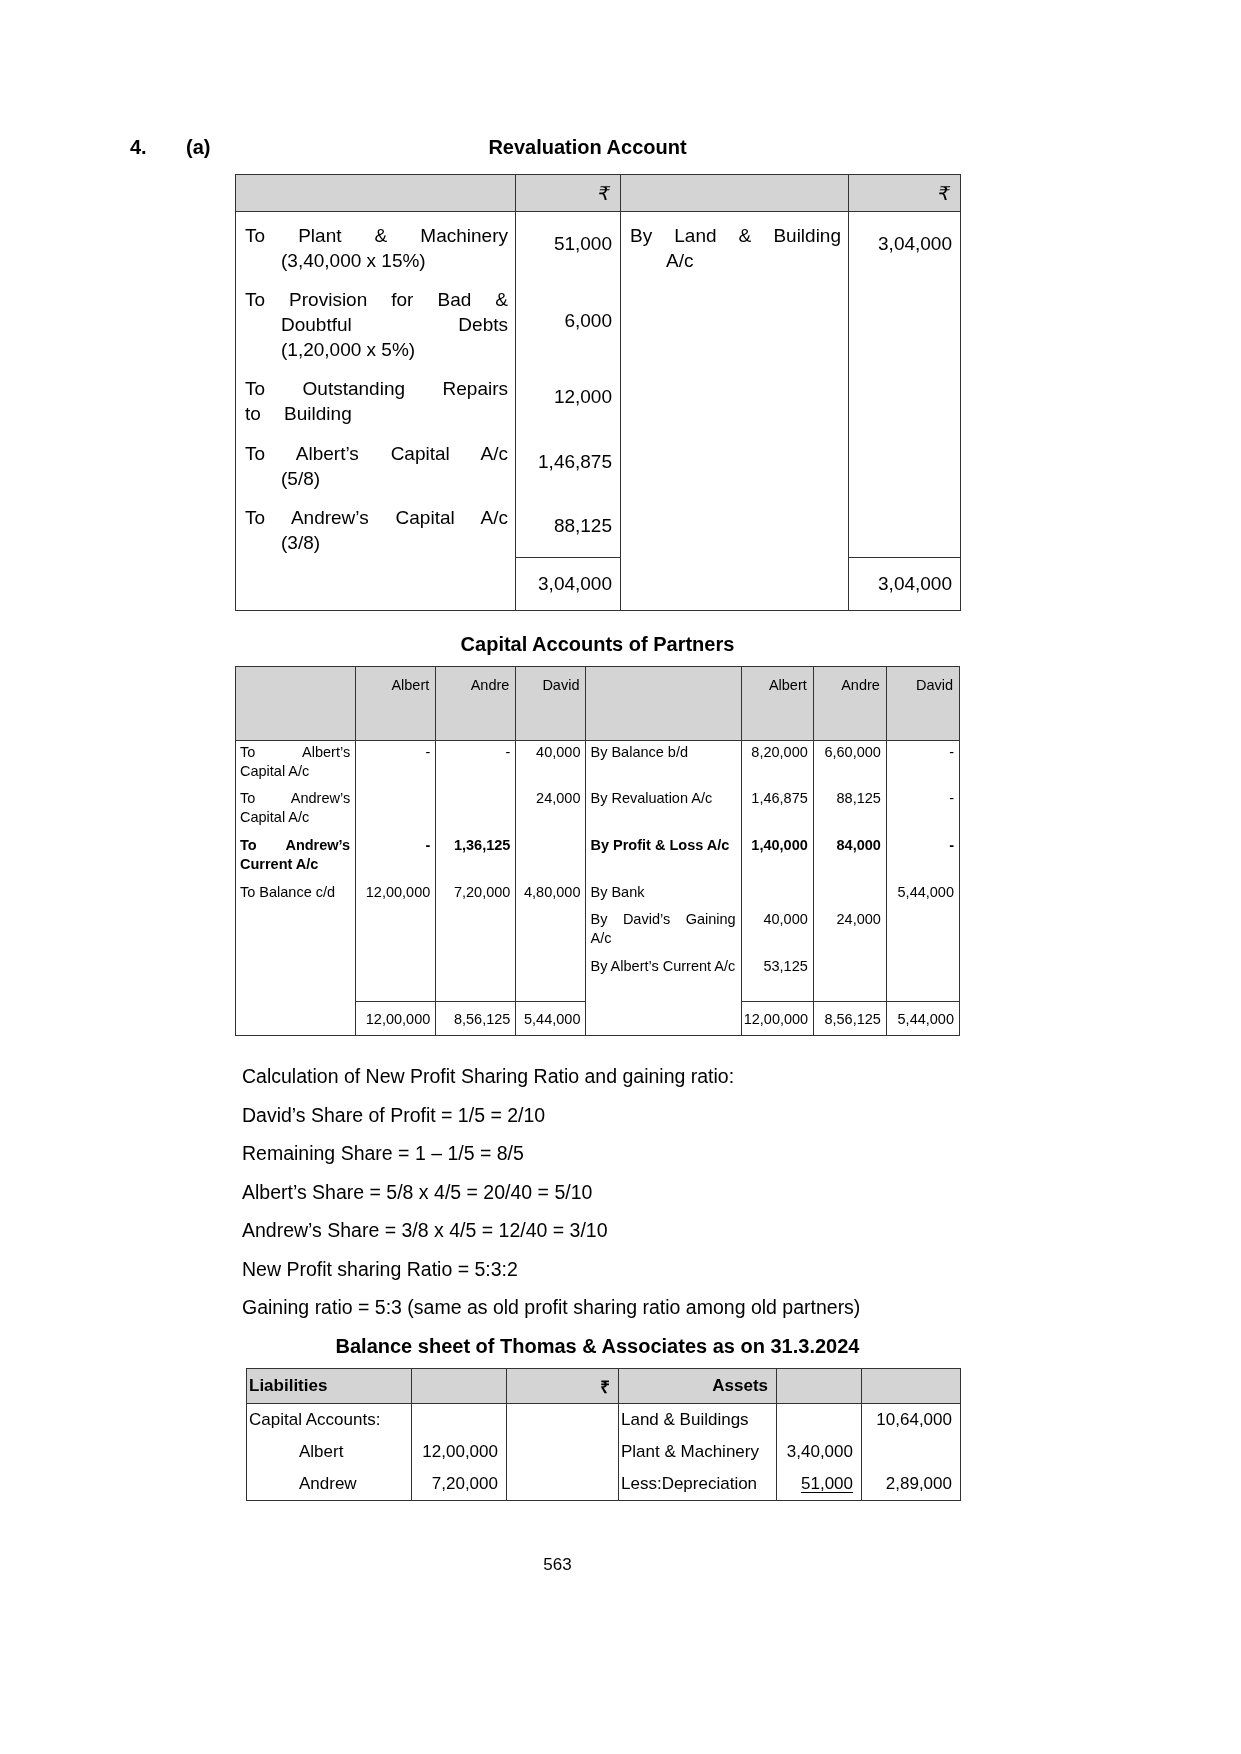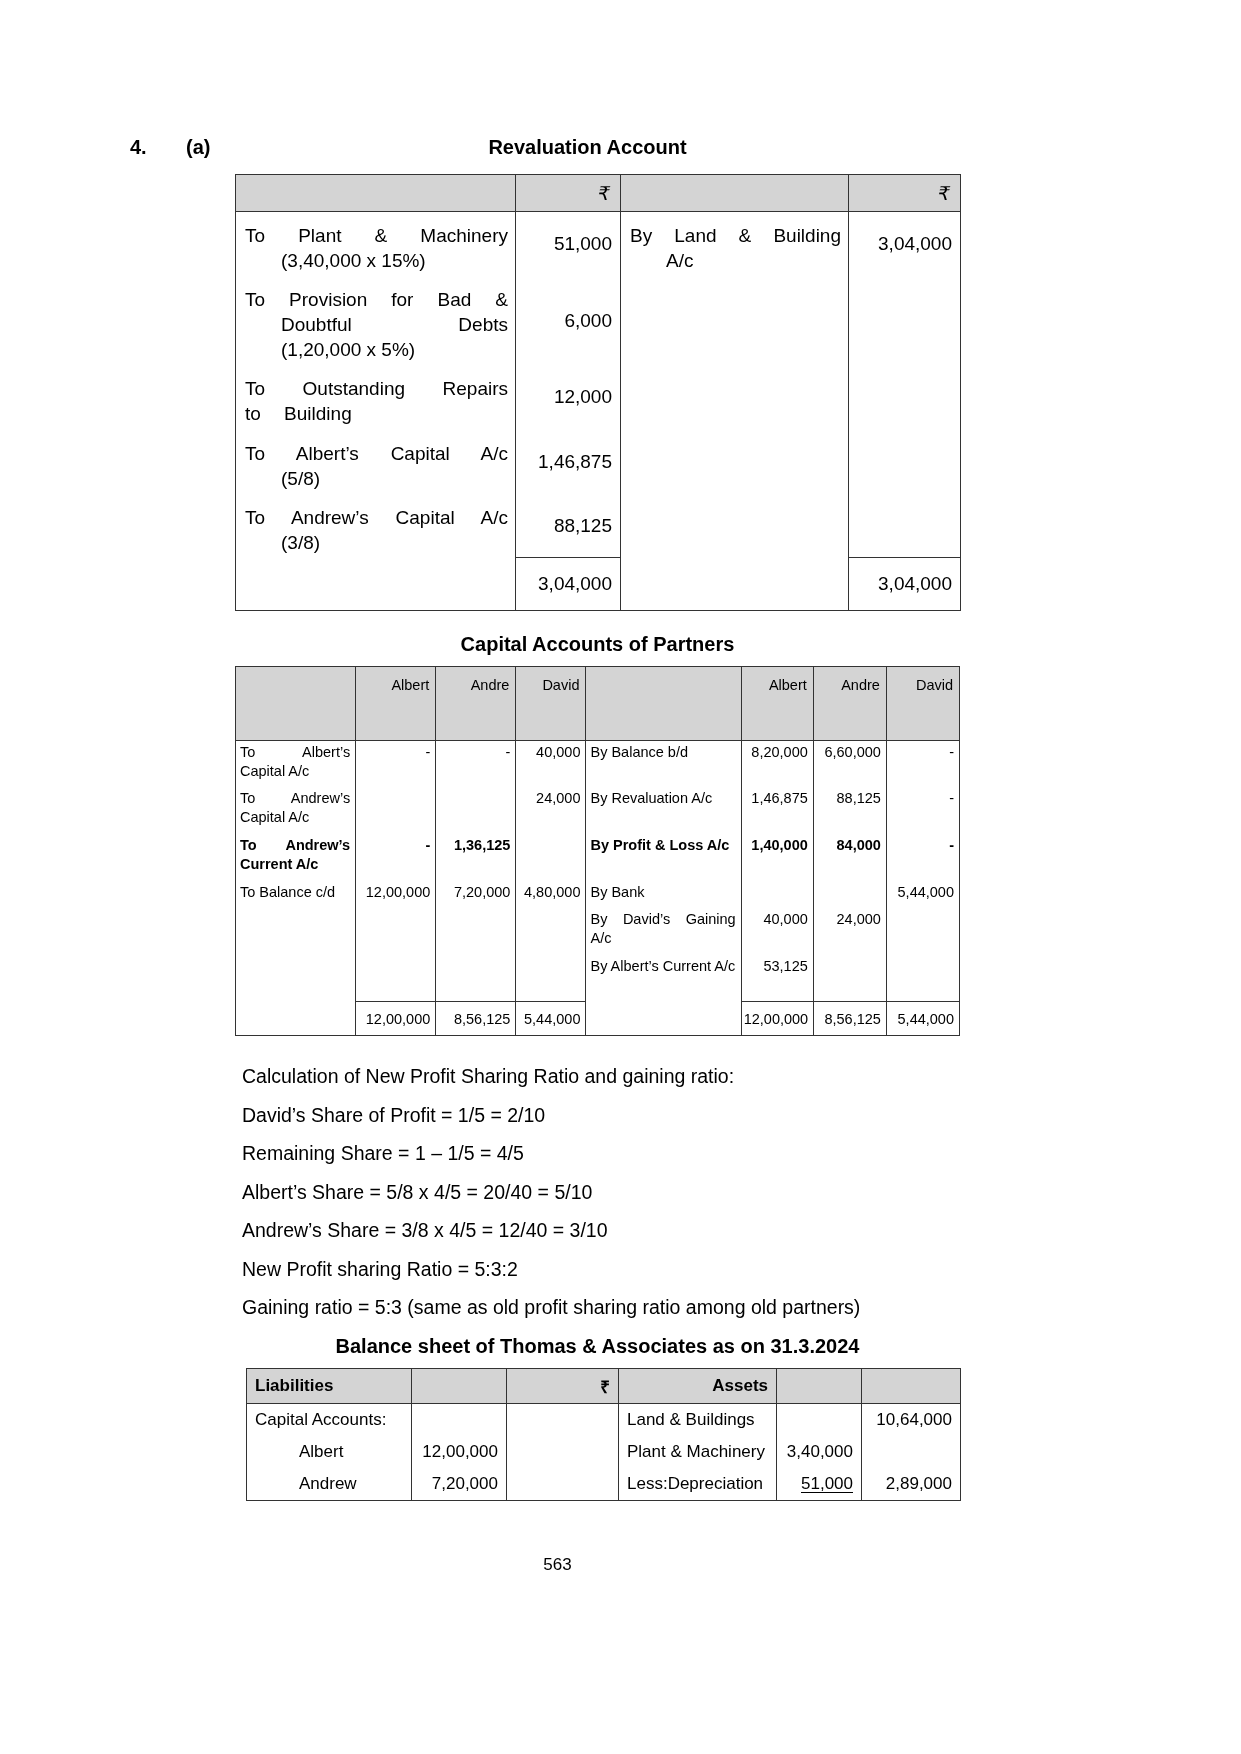--- a/index.html
+++ b/index.html
@@ -46,21 +46,21 @@
 
   
   .calc{margin:30px 0 0 242px;font-size:19.5px;}
   .calc div{margin-bottom:17px;line-height:1.1;}
 
   
   .bstitle{margin:8px 0 10px 235px;width:725px;text-align:center;font-size:20px;font-weight:bold;}
   .bs{margin-left:246px;width:714px;border:1.5px solid #333;}
   .bs td{border-left:1px solid #333;border-right:1px solid #333;font-size:17px;height:30px;vertical-align:middle;}
   .bs .hdr td{background:#d4d4d4;border-bottom:1px solid #333;height:32px;font-weight:bold;}
-  .bs .lb{text-align:left;padding-left:8px;}
+  .bs .lb{text-align:left;padding-left:2px;}
   .bs .num{text-align:right;padding-right:8px;}
   .bs .ind2{padding-left:52px;}
   .ul{text-decoration:underline;text-underline-offset:3px;}
 
   .pagenum{width:645px;margin:54px 0 0 235px;text-align:center;font-size:17px;}
 </style>
 </head>
 <body>
 
 <div class="page">
@@ -236,21 +236,21 @@
       <td class="amt tline">12,00,000</td>
       <td class="amt tline">8,56,125</td>
       <td class="amt tline">5,44,000</td>
     </tr>
   </tbody>
     </table>
 
   <div class="calc">
     <div>Calculation of New Profit Sharing Ratio and gaining ratio:</div>
     <div>David’s Share of Profit = 1/5 = 2/10</div>
-    <div>Remaining Share = 1 – 1/5 = 4/5</div>
+    <div>Remaining Share = 1 – 1/5 = 8/5</div>
     <div>Albert’s Share = 5/8 x 4/5 = 20/40 = 5/10</div>
     <div>Andrew’s Share = 3/8 x 4/5 = 12/40 = 3/10</div>
     <div>New Profit sharing Ratio = 5:3:2</div>
     <div>Gaining ratio = 5:3 (same as old profit sharing ratio among old partners)</div>
   </div>
 
   <div class="bstitle">Balance sheet of Thomas &amp; Associates as on 31.3.2024</div>
 
   <table class="bs">
     <colgroup>

